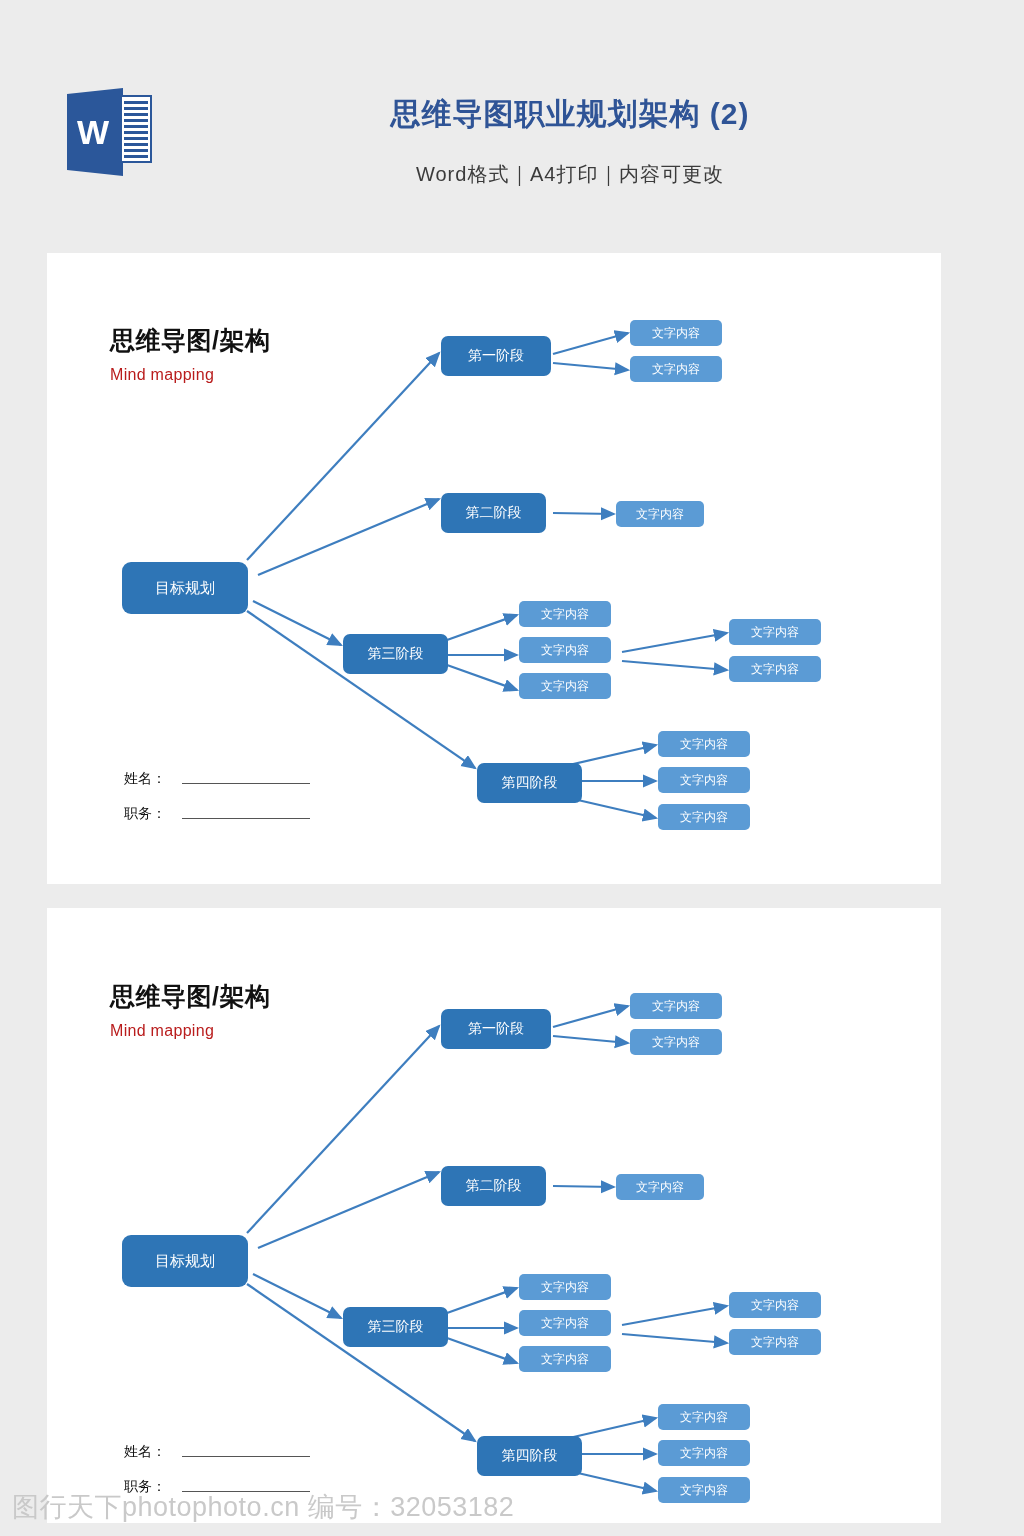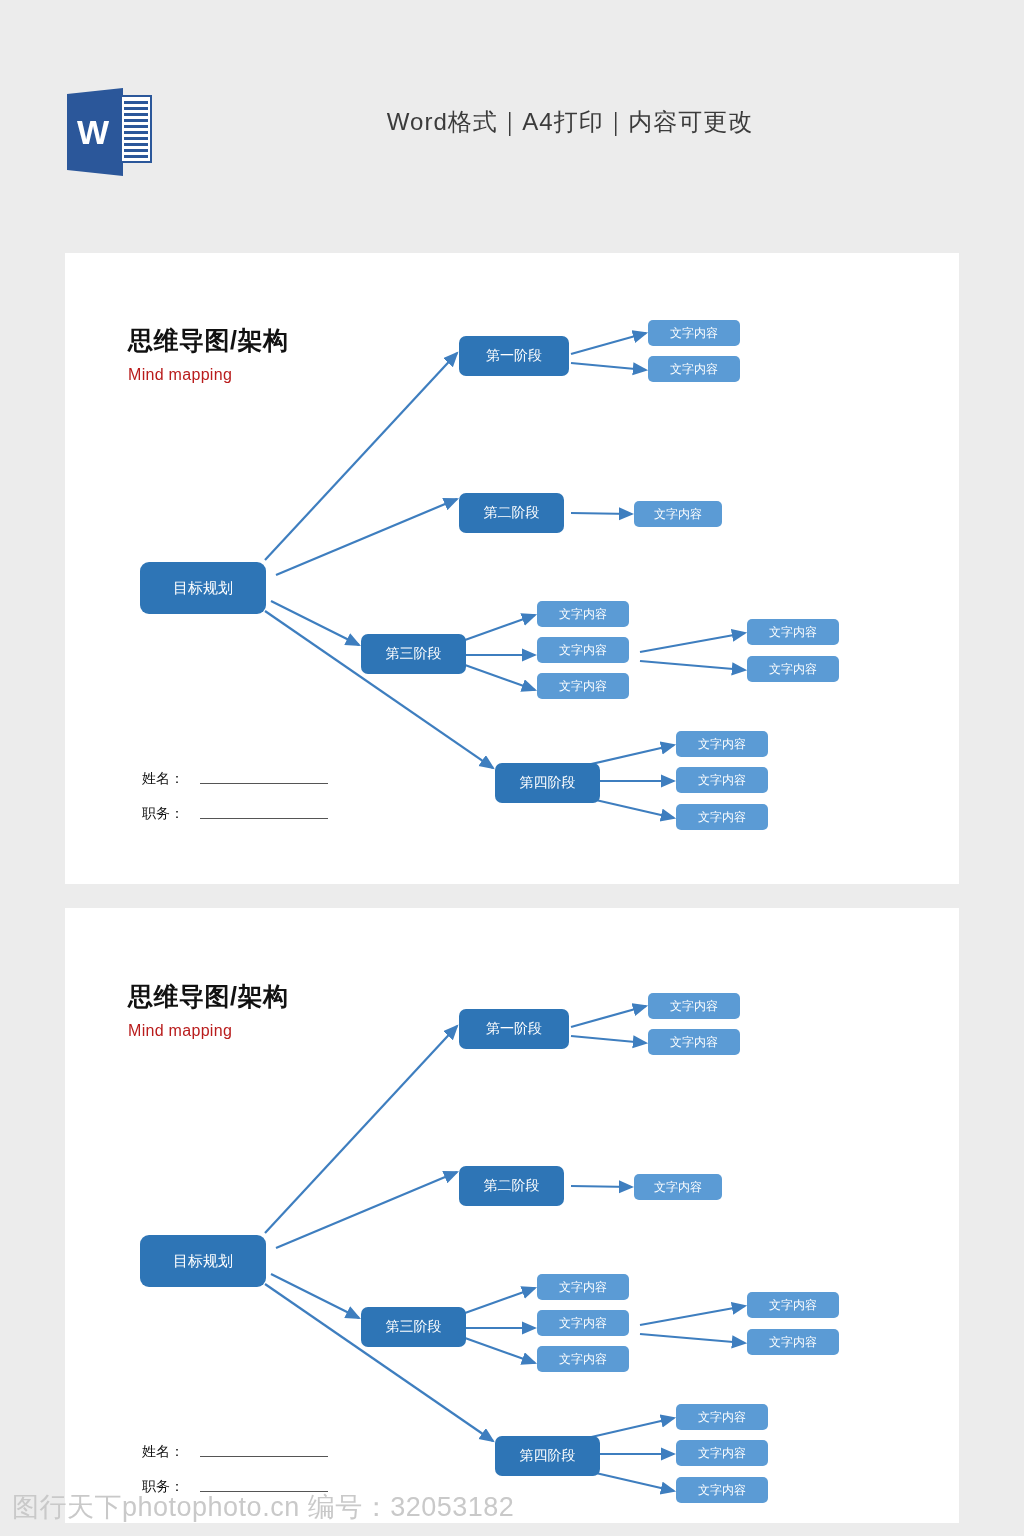--- a/index.html
+++ b/index.html
@@ -37,31 +37,31 @@
   }
   .header-title {
     font-size: 30px;
     font-weight: bold;
     color: #2f5496;
     letter-spacing: 1px;
     line-height: 44px;
     white-space: nowrap;
   }
   .header-sub {
-    margin-top: 14px;
-    font-size: 24px;
+    margin-top: 25px;
+    font-size: 20px;
     color: #3b3b3b;
     letter-spacing: 1px;
     white-space: nowrap;
   }
 
   
   .page {
     position: absolute;
-    left: 65px;
+    left: 47px;
     width: 894px;
     background: #ffffff;
   }
   #page-1 { top: 253px; height: 631px; }
   #page-2 { top: 908px; height: 615px; }
 
   .page-inner {
     position: relative;
     width: 100%;
     height: 100%;
@@ -167,20 +167,21 @@
           <rect x="61" y="43" width="24" height="3"></rect>
           <rect x="61" y="49" width="24" height="3"></rect>
           <rect x="61" y="55" width="24" height="3"></rect>
           <rect x="61" y="61" width="24" height="3"></rect>
           <rect x="61" y="67" width="24" height="3"></rect>
         </g>
         <text x="30" y="56" font-family="Liberation Sans, sans-serif" font-size="34" font-weight="bold" fill="#ffffff" text-anchor="middle">W</text>
       </svg>
     </div>
     <div class="header-text">
+      <div class="header-title">思维导图职业规划架构 (2)</div>
       <div class="header-sub">Word格式｜A4打印｜内容可更改</div>
     </div>
   </div>
 
   <div class="page" id="page-1">
     <div class="page-inner">
 
       <svg class="connectors" viewBox="0 0 894 631" preserveAspectRatio="none">
         <defs>
           <marker id="arw1" markerWidth="7" markerHeight="7" refX="6" refY="3" orient="auto">

